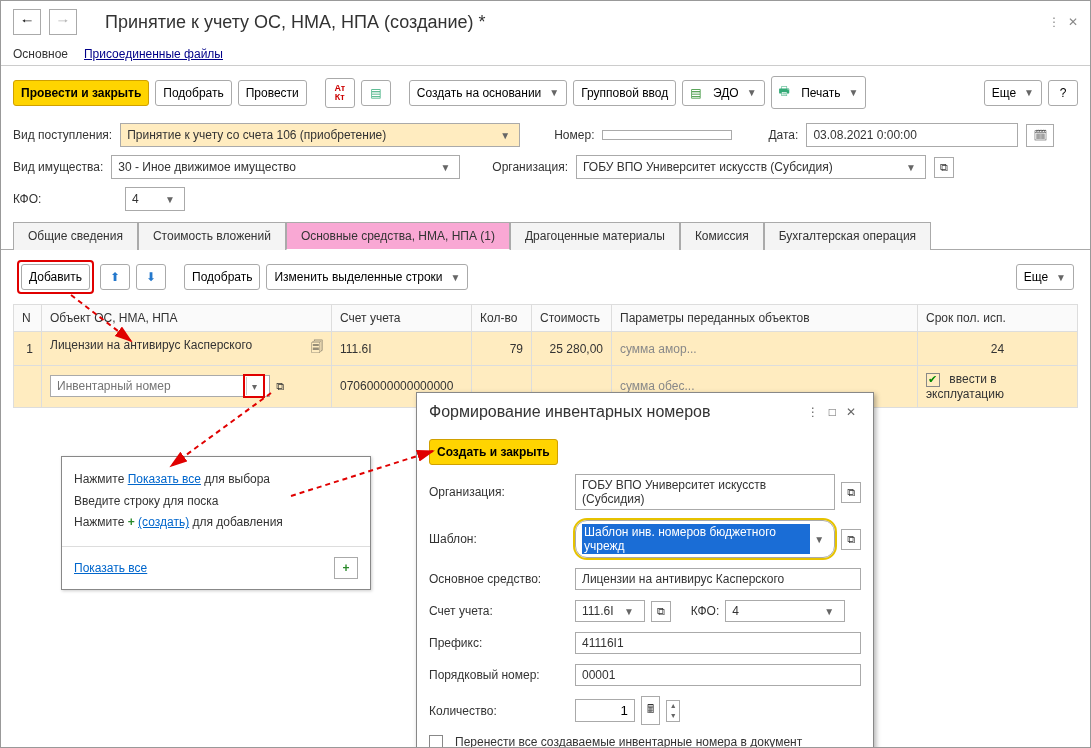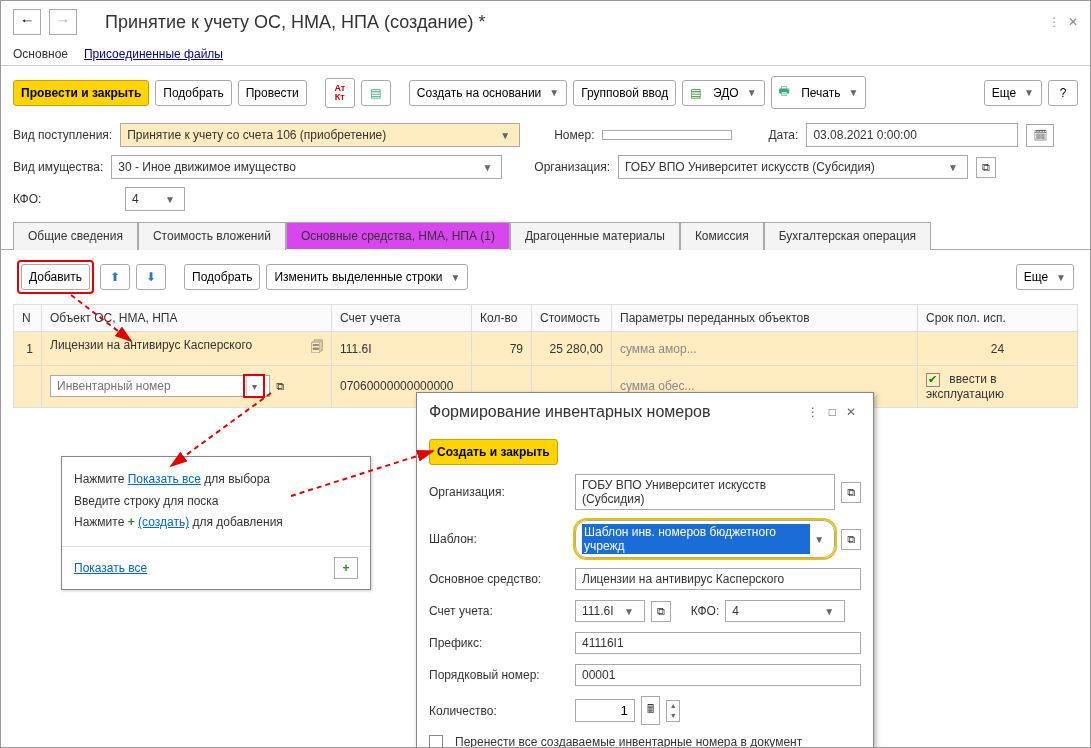--- a/index.html
+++ b/index.html
@@ -97,21 +97,21 @@
   .main-tab {
     padding: 6px 14px;
     border: 1px solid #aaa;
     border-bottom: none;
     background: #f4f4f4;
     cursor: pointer;
     position: relative;
     bottom: -1px;
     font-size: 12px;
   }
-  .main-tab.active { background: #d946ef; border-bottom: 1px solid #fff; }
+  .main-tab.active { background: #f9a8d4; border-bottom: 1px solid #fff; }
   .subtoolbar {
     display: flex;
     align-items: center;
     padding: 10px 16px;
     gap: 6px;
   }
   .add-btn-hl { border: 2px solid #e00000; border-radius: 4px; padding: 2px; }
   .tbl {
     border-collapse: collapse;
     width: calc(100% - 24px);
@@ -250,21 +250,21 @@
   <span class="label">Дата:</span>
   <div class="field" style="width:212px;">
     <span>03.08.2021 0:00:00</span>
     <span class="drop">&nbsp;</span>
   </div>
   <span class="ext-icon" style="border:1px solid #aaa;padding:4px 6px;">🗓</span>
 </div>
 
 <div class="form-row">
   <span class="label">Вид имущества:</span>
-  <div class="field" style="width:391px;">
+  <div class="field" style="width:349px;">
     <span>30 - Иное движимое имущество</span>
     <span class="drop">▼</span>
   </div>
   <div style="width:16px"></div>
   <span class="label">Организация:</span>
   <div class="field" style="width:350px;">
     <span>ГОБУ ВПО Университет искусств (Субсидия)</span>
     <span class="drop">▼</span>
   </div>
   <span class="ext-icon" style="border:1px solid #aaa;padding:3px 5px;">⧉</span>

